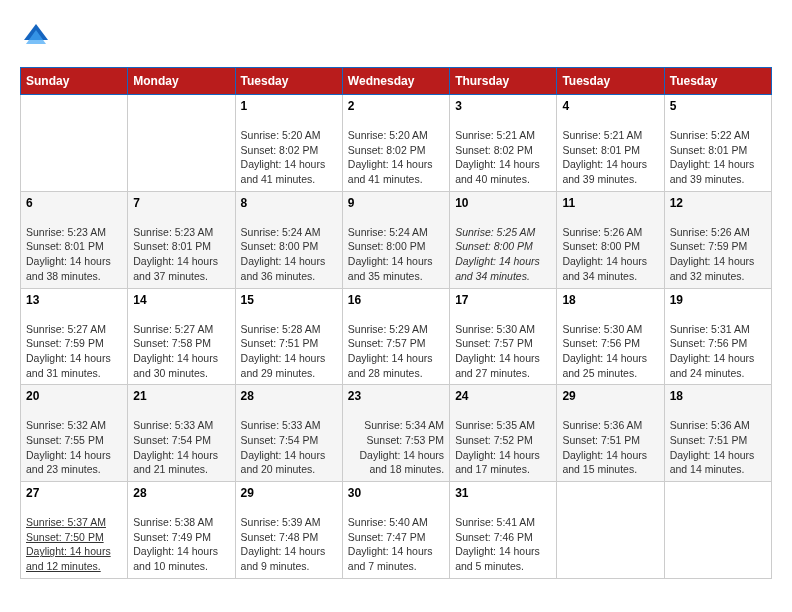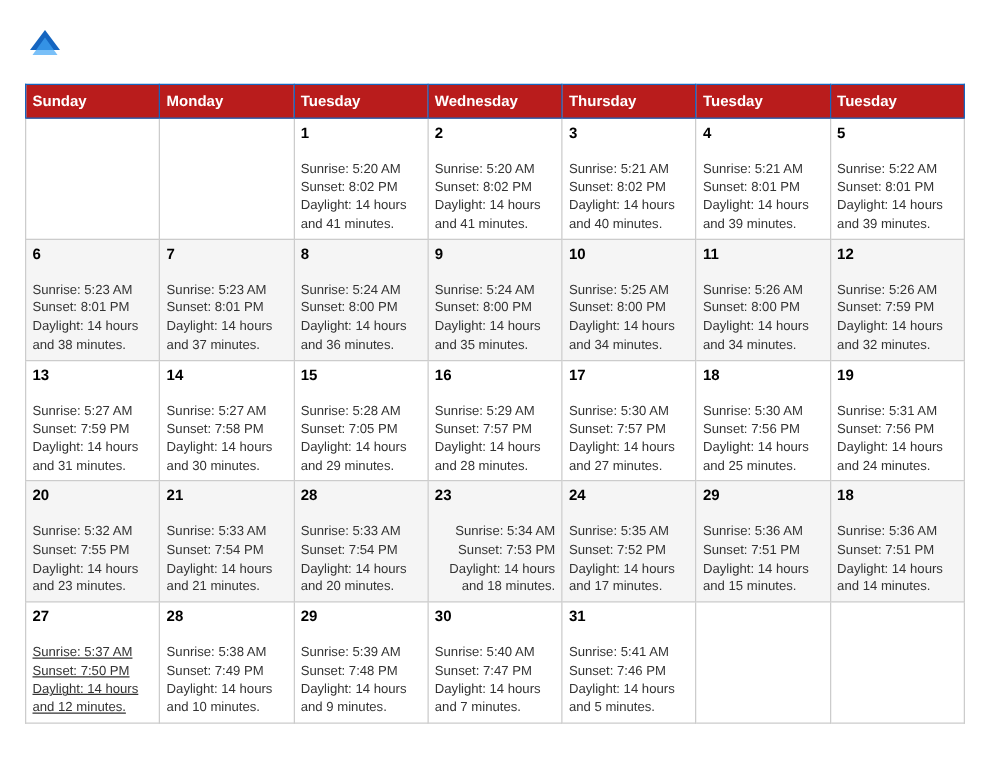--- a/index.html
+++ b/index.html
@@ -184,21 +184,21 @@
 Daylight: 14 hours and 36 minutes.</div>
         </td>
         <td>
           <span class="day-number">9</span>
           <div class="day-info" style="white-space: pre-line;">Sunrise: 5:24 AM
 Sunset: 8:00 PM
 Daylight: 14 hours and 35 minutes.</div>
         </td>
         <td>
           <span class="day-number">10</span>
-          <div class="day-info" style="white-space: pre-line;">Sunrise: 5:25 AM
+          <div class="day-info" style="white-space: pre-line; font-style: italic;">Sunrise: 5:25 AM
 Sunset: 8:00 PM
 Daylight: 14 hours and 34 minutes.</div>
         </td>
         <td>
           <span class="day-number">11</span>
           <div class="day-info" style="white-space: pre-line;">Sunrise: 5:26 AM
 Sunset: 8:00 PM
 Daylight: 14 hours and 34 minutes.</div>
         </td>
         <td>
@@ -217,21 +217,21 @@
         </td>
         <td>
           <span class="day-number">14</span>
           <div class="day-info" style="white-space: pre-line;">Sunrise: 5:27 AM
 Sunset: 7:58 PM
 Daylight: 14 hours and 30 minutes.</div>
         </td>
         <td>
           <span class="day-number">15</span>
           <div class="day-info" style="white-space: pre-line;">Sunrise: 5:28 AM
-Sunset: 7:05 PM
+Sunset: 7:51 PM
 Daylight: 14 hours and 29 minutes.</div>
         </td>
         <td>
           <span class="day-number">16</span>
           <div class="day-info" style="white-space: pre-line;">Sunrise: 5:29 AM
 Sunset: 7:57 PM
 Daylight: 14 hours and 28 minutes.</div>
         </td>
         <td>
           <span class="day-number">17</span>

